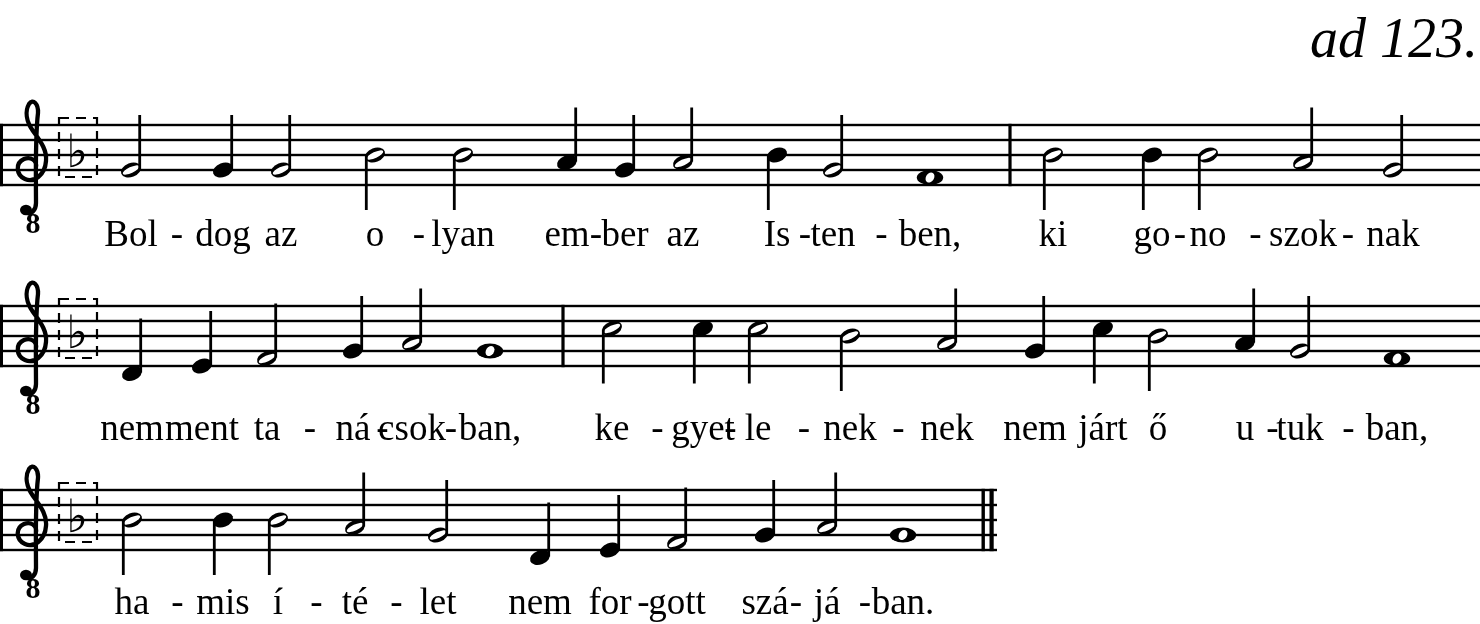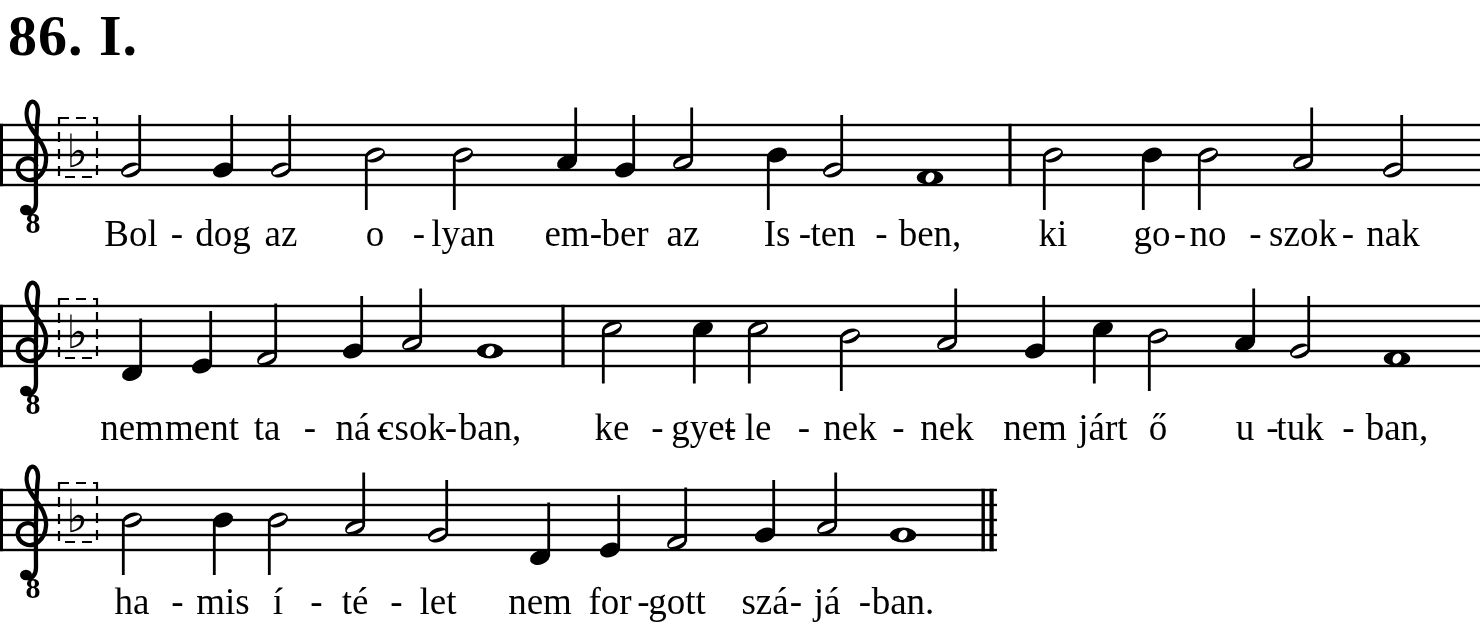--- a/index.html
+++ b/index.html
@@ -9,21 +9,21 @@
   .ref{position:absolute;right:2px;top:6px;font-style:italic;font-size:56px;}
   svg.staff{position:absolute;left:0;display:block;}
   #sys1{top:88px;}
   #sys2{top:270px;}
   #sys3{top:455px;}
 </style>
 </head>
 <body>
 
 <div class="page">
-  <div class="title">86. I.</div>
+  <div class="ref">ad 123.</div>
   <svg id="sys1" class="staff" width="1480" height="172" viewBox="0 88 1480 172">
       <rect x="0" y="123.8" width="1480" height="2.4" fill="#000000"></rect>
       <rect x="0" y="138.8" width="1480" height="2.4" fill="#000000"></rect>
       <rect x="0" y="153.8" width="1480" height="2.4" fill="#000000"></rect>
       <rect x="0" y="168.8" width="1480" height="2.4" fill="#000000"></rect>
       <rect x="0" y="183.8" width="1480" height="2.4" fill="#000000"></rect>
       <rect x="0" y="123.8" width="3" height="62.4" fill="#000000"></rect>
       <path d="M25 212C31 216 36 210 36 203C36 185 35 137 38 113C38.5 104 33 98 29 104C25 111 26 121 33 131C42 143 47 151 46 161C45 175 34 183 25 179C16 175 15 163 24 159C31 156 37 161 36 167" fill="none" stroke="#000000" stroke-width="4.3" stroke-linecap="round"></path>
       <ellipse cx="26" cy="210" rx="6" ry="5.2" fill="#000000"></ellipse>
       <text x="33" y="233" text-anchor="middle" font-size="30" font-family="&quot;Liberation Serif&quot;,&quot;DejaVu Serif&quot;,serif" font-weight="bold">8</text>

